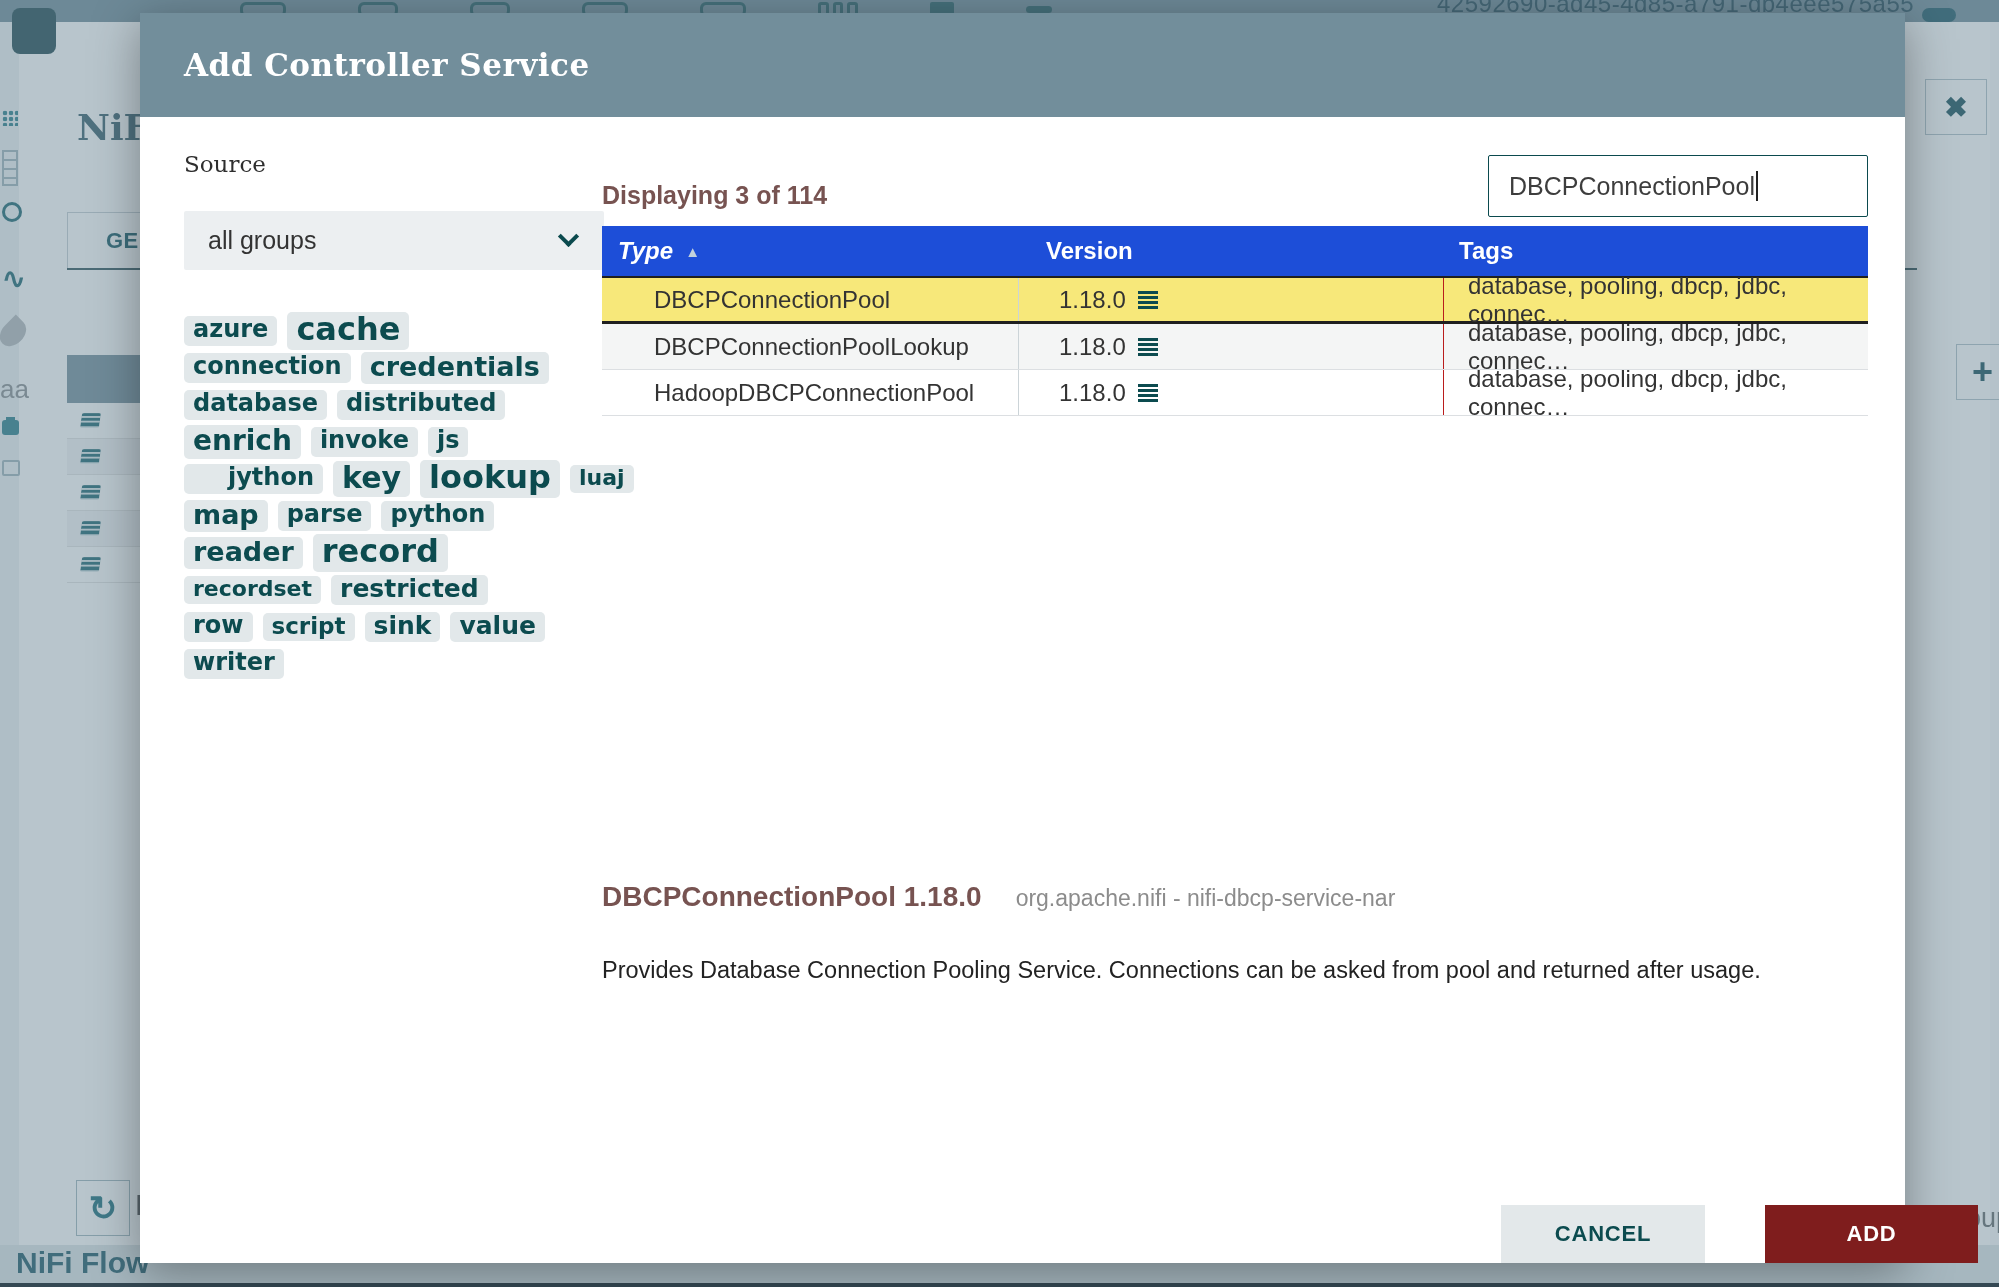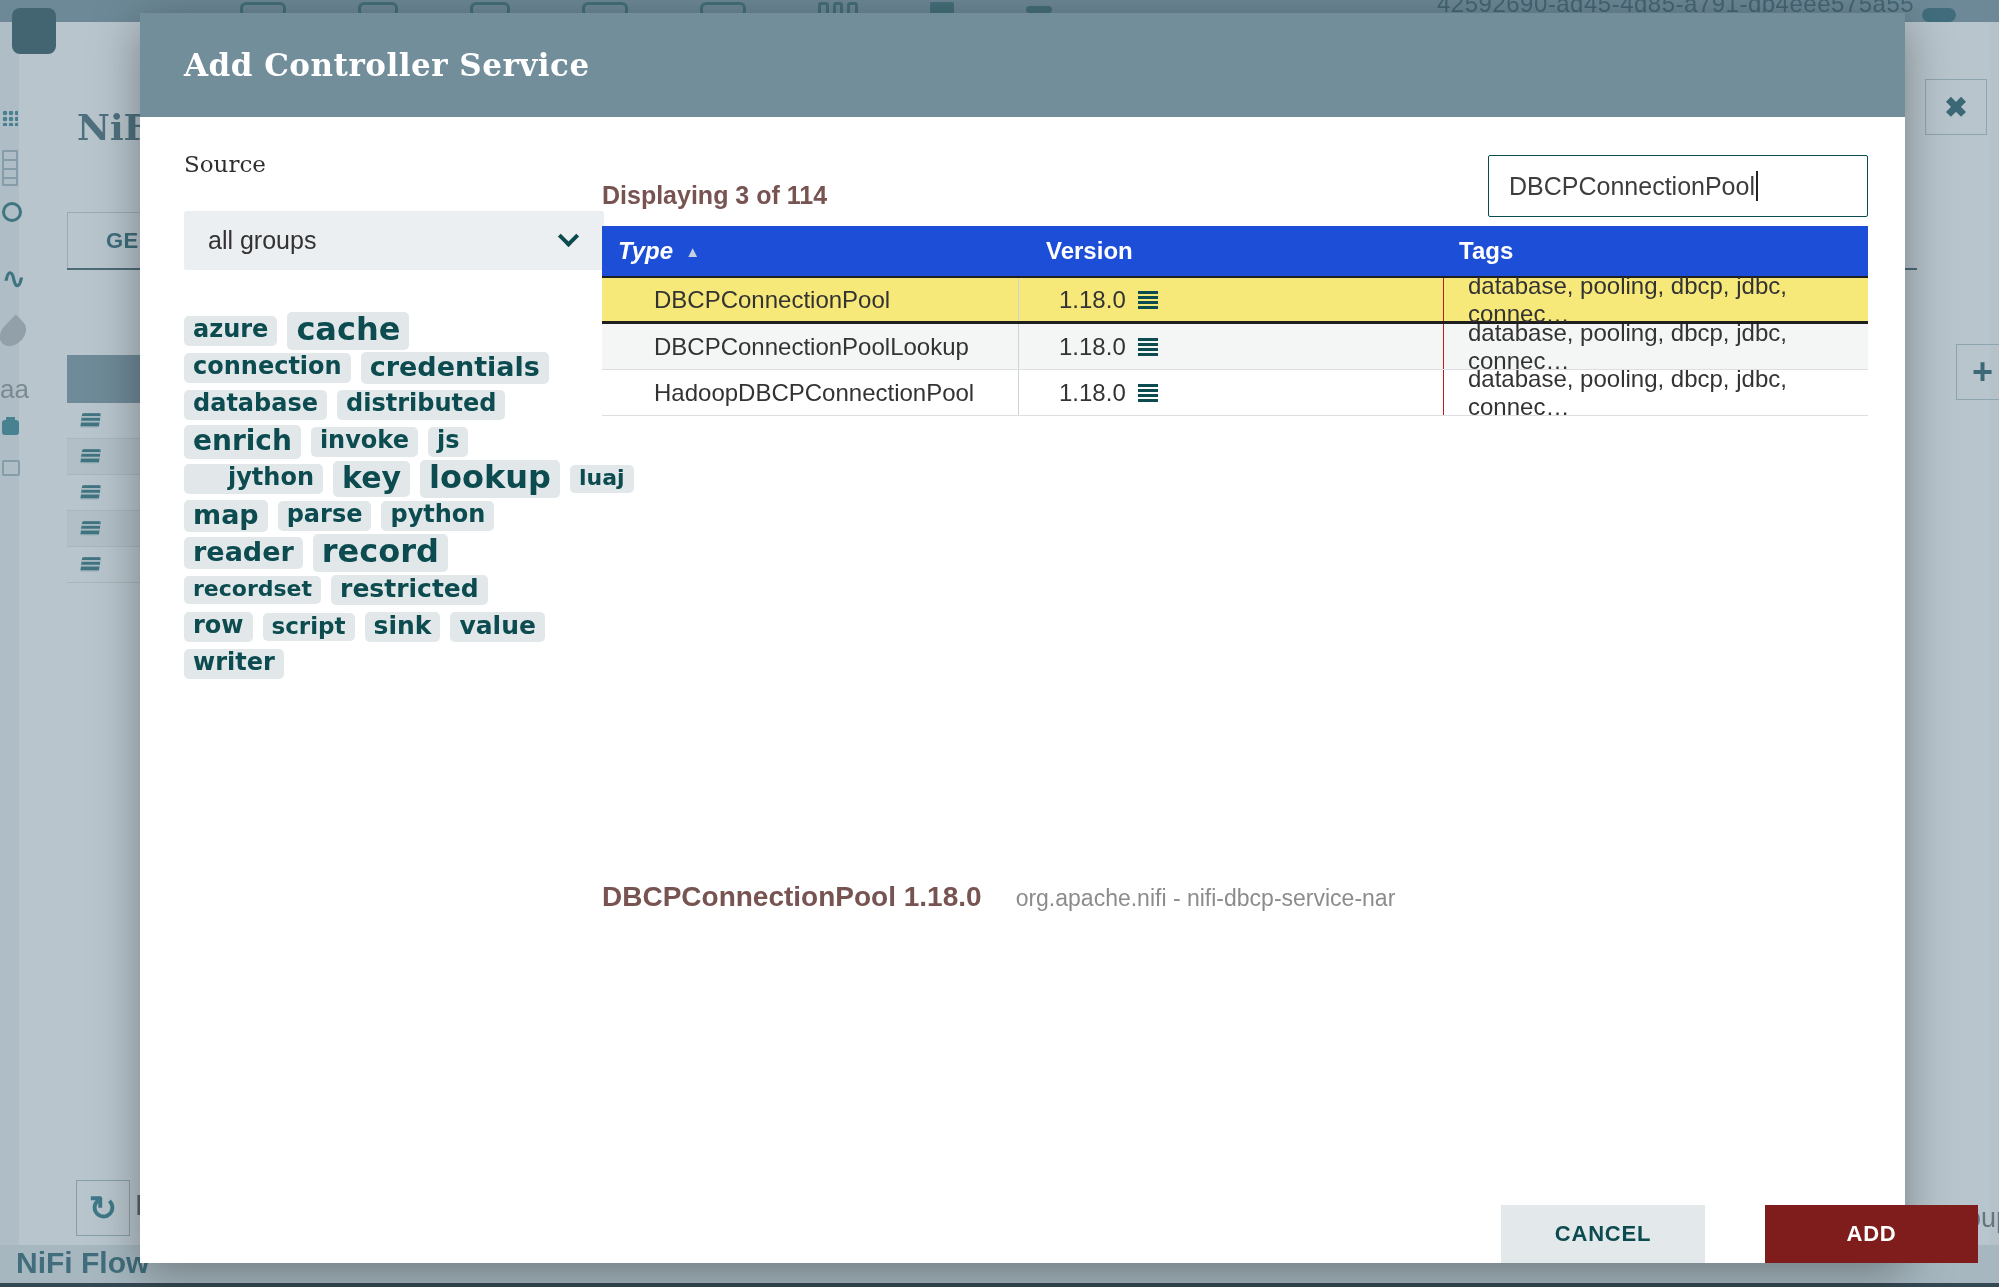--- a/index.html
+++ b/index.html
@@ -304,16 +304,17 @@
           </div>
           <div class="c c3">database, pooling, dbcp, jdbc, connec…</div>
         </div>
       </div>
   </div>
 
   <div class="detail-line">
     <span class="detail-title">DBCPConnectionPool 1.18.0</span>
     <span class="detail-bundle">org.apache.nifi - nifi-dbcp-service-nar</span>
   </div>
+  <div class="detail-desc">Provides Database Connection Pooling Service. Connections can be asked from pool and returned after usage.</div>
 
   <div class="btn btn-cancel">CANCEL</div>
   <div class="btn btn-add">ADD</div>
 </div>
 
 </body></html>

